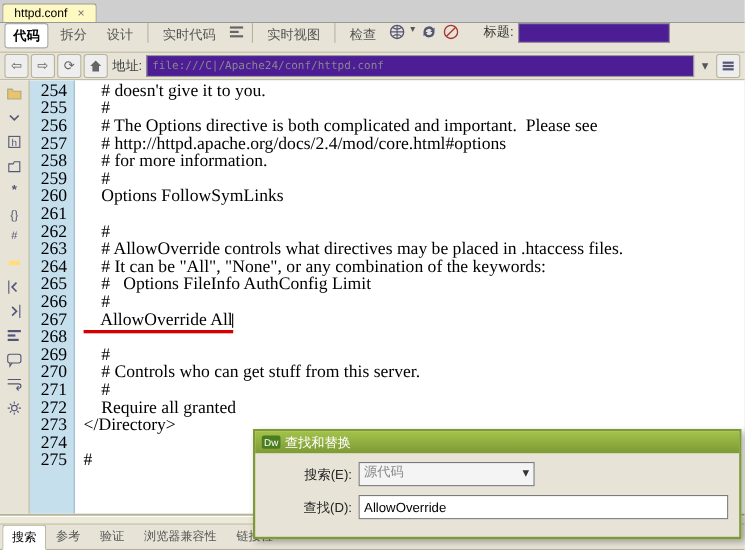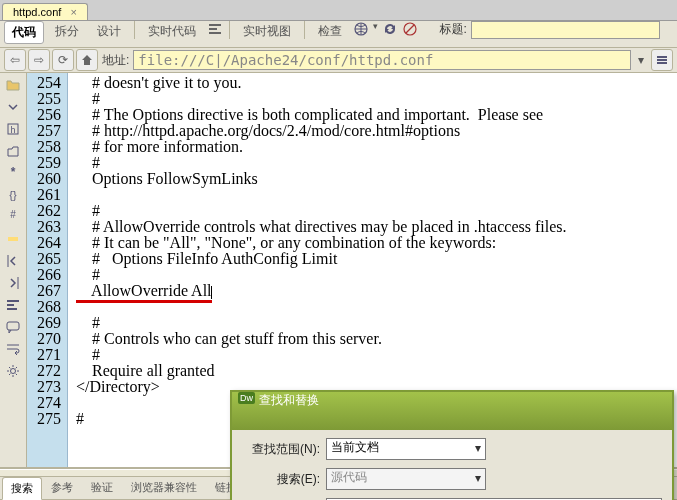--- a/index.html
+++ b/index.html
@@ -6,39 +6,39 @@
 .tab-strip{height:20px;background:#cfcfcf;border-bottom:1px solid #999;display:flex;align-items:flex-end;padding-left:2px}
 .file-tab{background:#fef9c3;border:1px solid #999;border-bottom:none;padding:2px 10px;font-size:11px;border-radius:3px 3px 0 0}
 .toolbar{height:26px;background:#e7e4d7;border-bottom:1px solid #b7b39b;display:flex;align-items:flex-start;padding:0 4px;gap:4px}
 .tbtn{padding:2px 7px;font-size:12px;color:#555;cursor:pointer}
 .tbtn.active{background:#fff;border:1px solid #aaa;border-radius:3px;color:#000;font-weight:bold}
 .sep{width:1px;height:18px;background:#b7b39b;margin:0 2px}
 .ticon{width:16px;height:16px;display:inline-block}
 .addr-bar{height:24px;background:#e7e4d7;border-bottom:1px solid #b7b39b;display:flex;align-items:center;padding:0 4px;gap:2px}
 .nav-btn{width:20px;height:20px;border:1px solid #b7b39b;background:#eee;border-radius:3px;display:flex;align-items:center;justify-content:center;color:#666;font-size:12px;cursor:pointer}
 .addr-label{color:#444;margin:12px 2px}
-.addr-input{flex:1;height:18px;border:1px solid #999;background:#fef9c3;padding:0 4px;font-family:Consolas,monospace;font-size:14px;color:#888}
+.addr-input{flex:1;height:18px;border:1px solid #999;background:#4c1d95;padding:0 4px;font-family:Consolas,monospace;font-size:10px;color:#888}
 .main{display:flex;height:394px;background:#fff;border-bottom:2px solid #b7b39b}
 .palette{width:26px;background:#e7e4d7;border-right:1px solid #b7b39b;display:flex;flex-direction:column;align-items:center;padding-top:4px;gap:6px}
 .pal-ico{width:16px;height:16px}
 .code-wrap{flex:1;display:flex;flex-direction:column;overflow:hidden}
 .code-area{flex:1;display:flex;overflow:auto;font-family:Liberation Serif, serif;font-size:16px;line-height:16px}
 .gutter{background:#c5dfed;border-right:1px solid #9bb8ce;text-align:right;padding:2px 6px 2px 10px;color:#000;user-select:none}
 .gutter div{height:16px}
 .code{padding:2px 0 2px 8px;white-space:pre;color:#000}
 .code div{height:16px}
 .underline{display:inline-block;border-bottom:3px solid #d40000;padding-bottom:1px}
 .caret{display:inline-block;width:1px;height:13px;background:#000;vertical-align:middle;margin-left:-1px}
 .hsplit{height:6px;background:#ece9d8;border-top:1px solid #fff;border-bottom:1px solid #b7b39b;display:flex;justify-content:center;align-items:center}
 .panel-tabs{height:22px;background:#e7e4d7;display:flex;align-items:flex-end;padding-left:2px;border-bottom:1px solid #b7b39b}
 .ptab{padding:3px 8px;font-size:11px;color:#555;border:1px solid transparent;cursor:pointer}
 .ptab.active{background:#fff;border:1px solid #b7b39b;border-bottom:1px solid #fff;border-radius:3px 3px 0 0;color:#000;margin-bottom:-1px}
 
 .dialog{position:absolute;left:230px;top:390px;width:440px;background:#e7e4d7;border:2px solid #7e9a36;box-shadow:3px 3px 6px rgba(0,0,0,.3);font-size:12px}
-.dlg-title{height:38px;background:linear-gradient(#a3c24a,#7e9a36);color:#fff;display:flex;align-items:flex-start;padding:0 6px;gap:4px;font-size:12px}
+.dlg-title{height:20px;background:linear-gradient(#a3c24a,#7e9a36);color:#fff;display:flex;align-items:center;padding:0 6px;gap:4px;font-size:12px}
 .dlg-body{padding:8px 10px}
 .dlg-row{display:flex;align-items:center;margin-bottom:8px;gap:6px}
 .dlg-label{width:78px;text-align:right;color:#222}
 .dlg-field{flex:1;height:20px;border:1px solid #7a7a7a;background:#fff;padding:0 4px;font-size:12px}
 .dlg-dd{width:150px;height:20px;border:1px solid #7a7a7a;background:#fff;padding:0 4px;position:relative;cursor:pointer}
 .dlg-dd:after{content:"▾";position:absolute;right:4px;top:2px;color:#333}
 .dlg-dd.dim{color:#888;background:#f4f4f4}
 </style>
 </head>
 <body>
@@ -192,24 +192,20 @@
   <span class="ptab">链接检</span>
 </div>
 
 <div class="dialog">
   <div class="dlg-title">
     <span style="background:#4a7d1f;color:#fff;font-size:9px;padding:1px 2px;border-radius:2px">Dw</span>
     <span>查找和替换</span>
   </div>
   <div class="dlg-body">
     <div class="dlg-row">
-      <span class="dlg-label">查找范围(N):</span>
-      <div class="dlg-dd"><span>当前文档</span></div>
-    </div>
-    <div class="dlg-row">
       <span class="dlg-label">搜索(E):</span>
       <div class="dlg-dd dim"><span>源代码</span></div>
     </div>
     <div class="dlg-row">
       <span class="dlg-label">查找(D):</span>
       <input class="dlg-field" value="AllowOverride" style="">
     </div>
   </div>
 </div>
 

